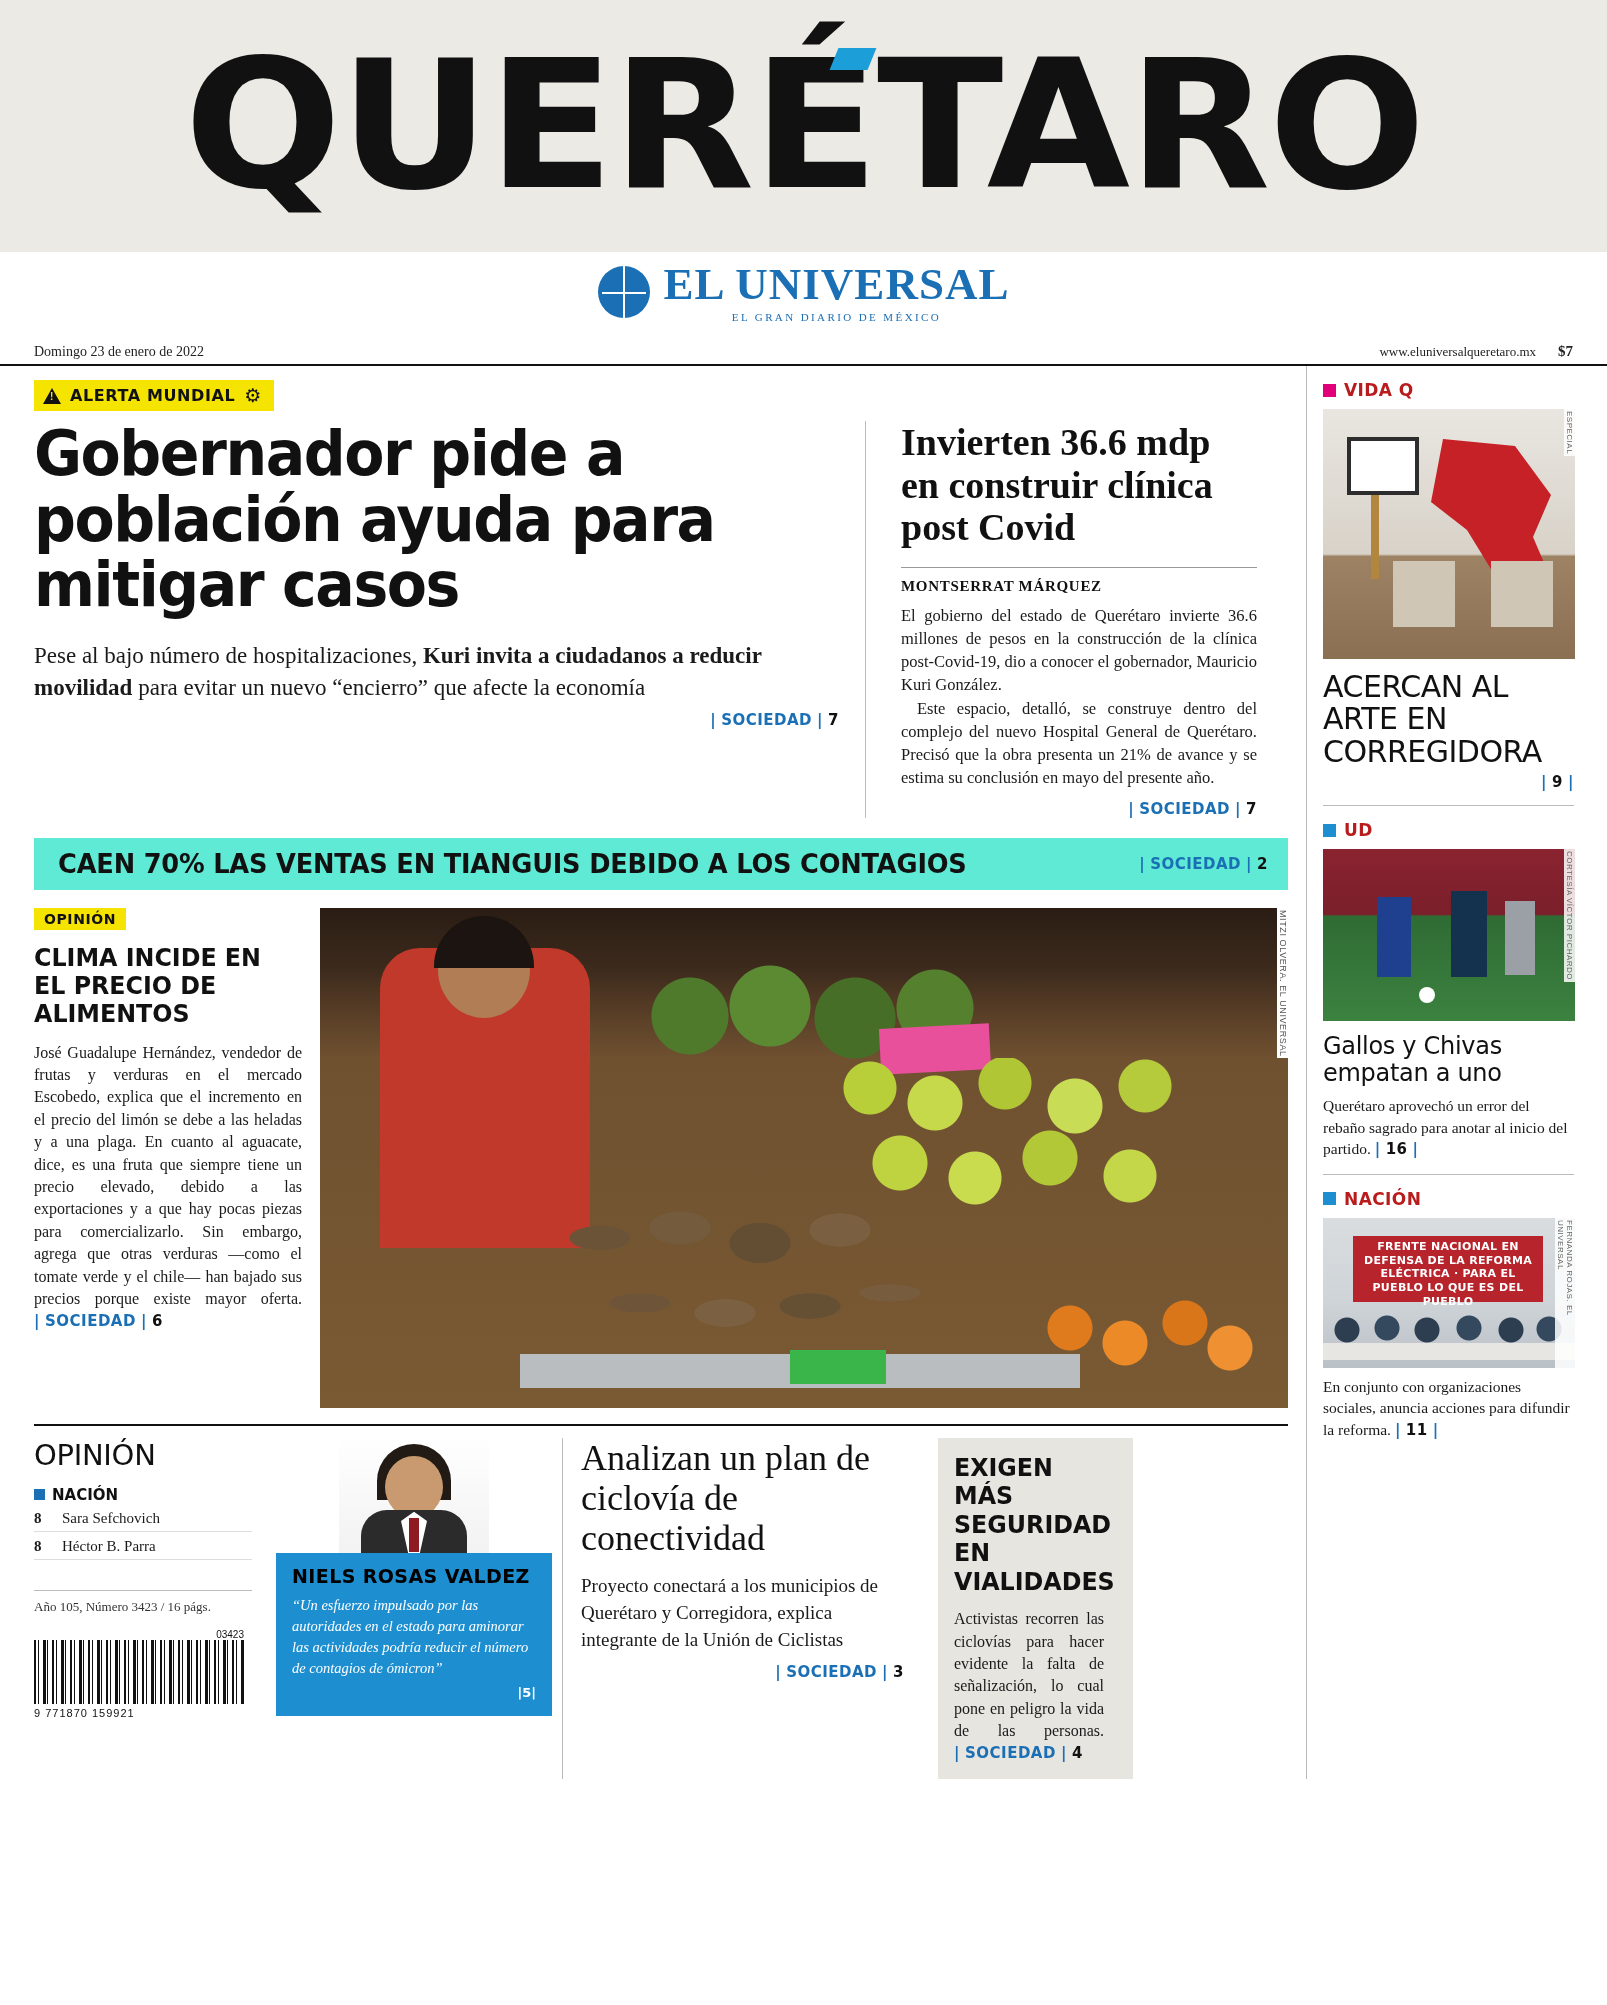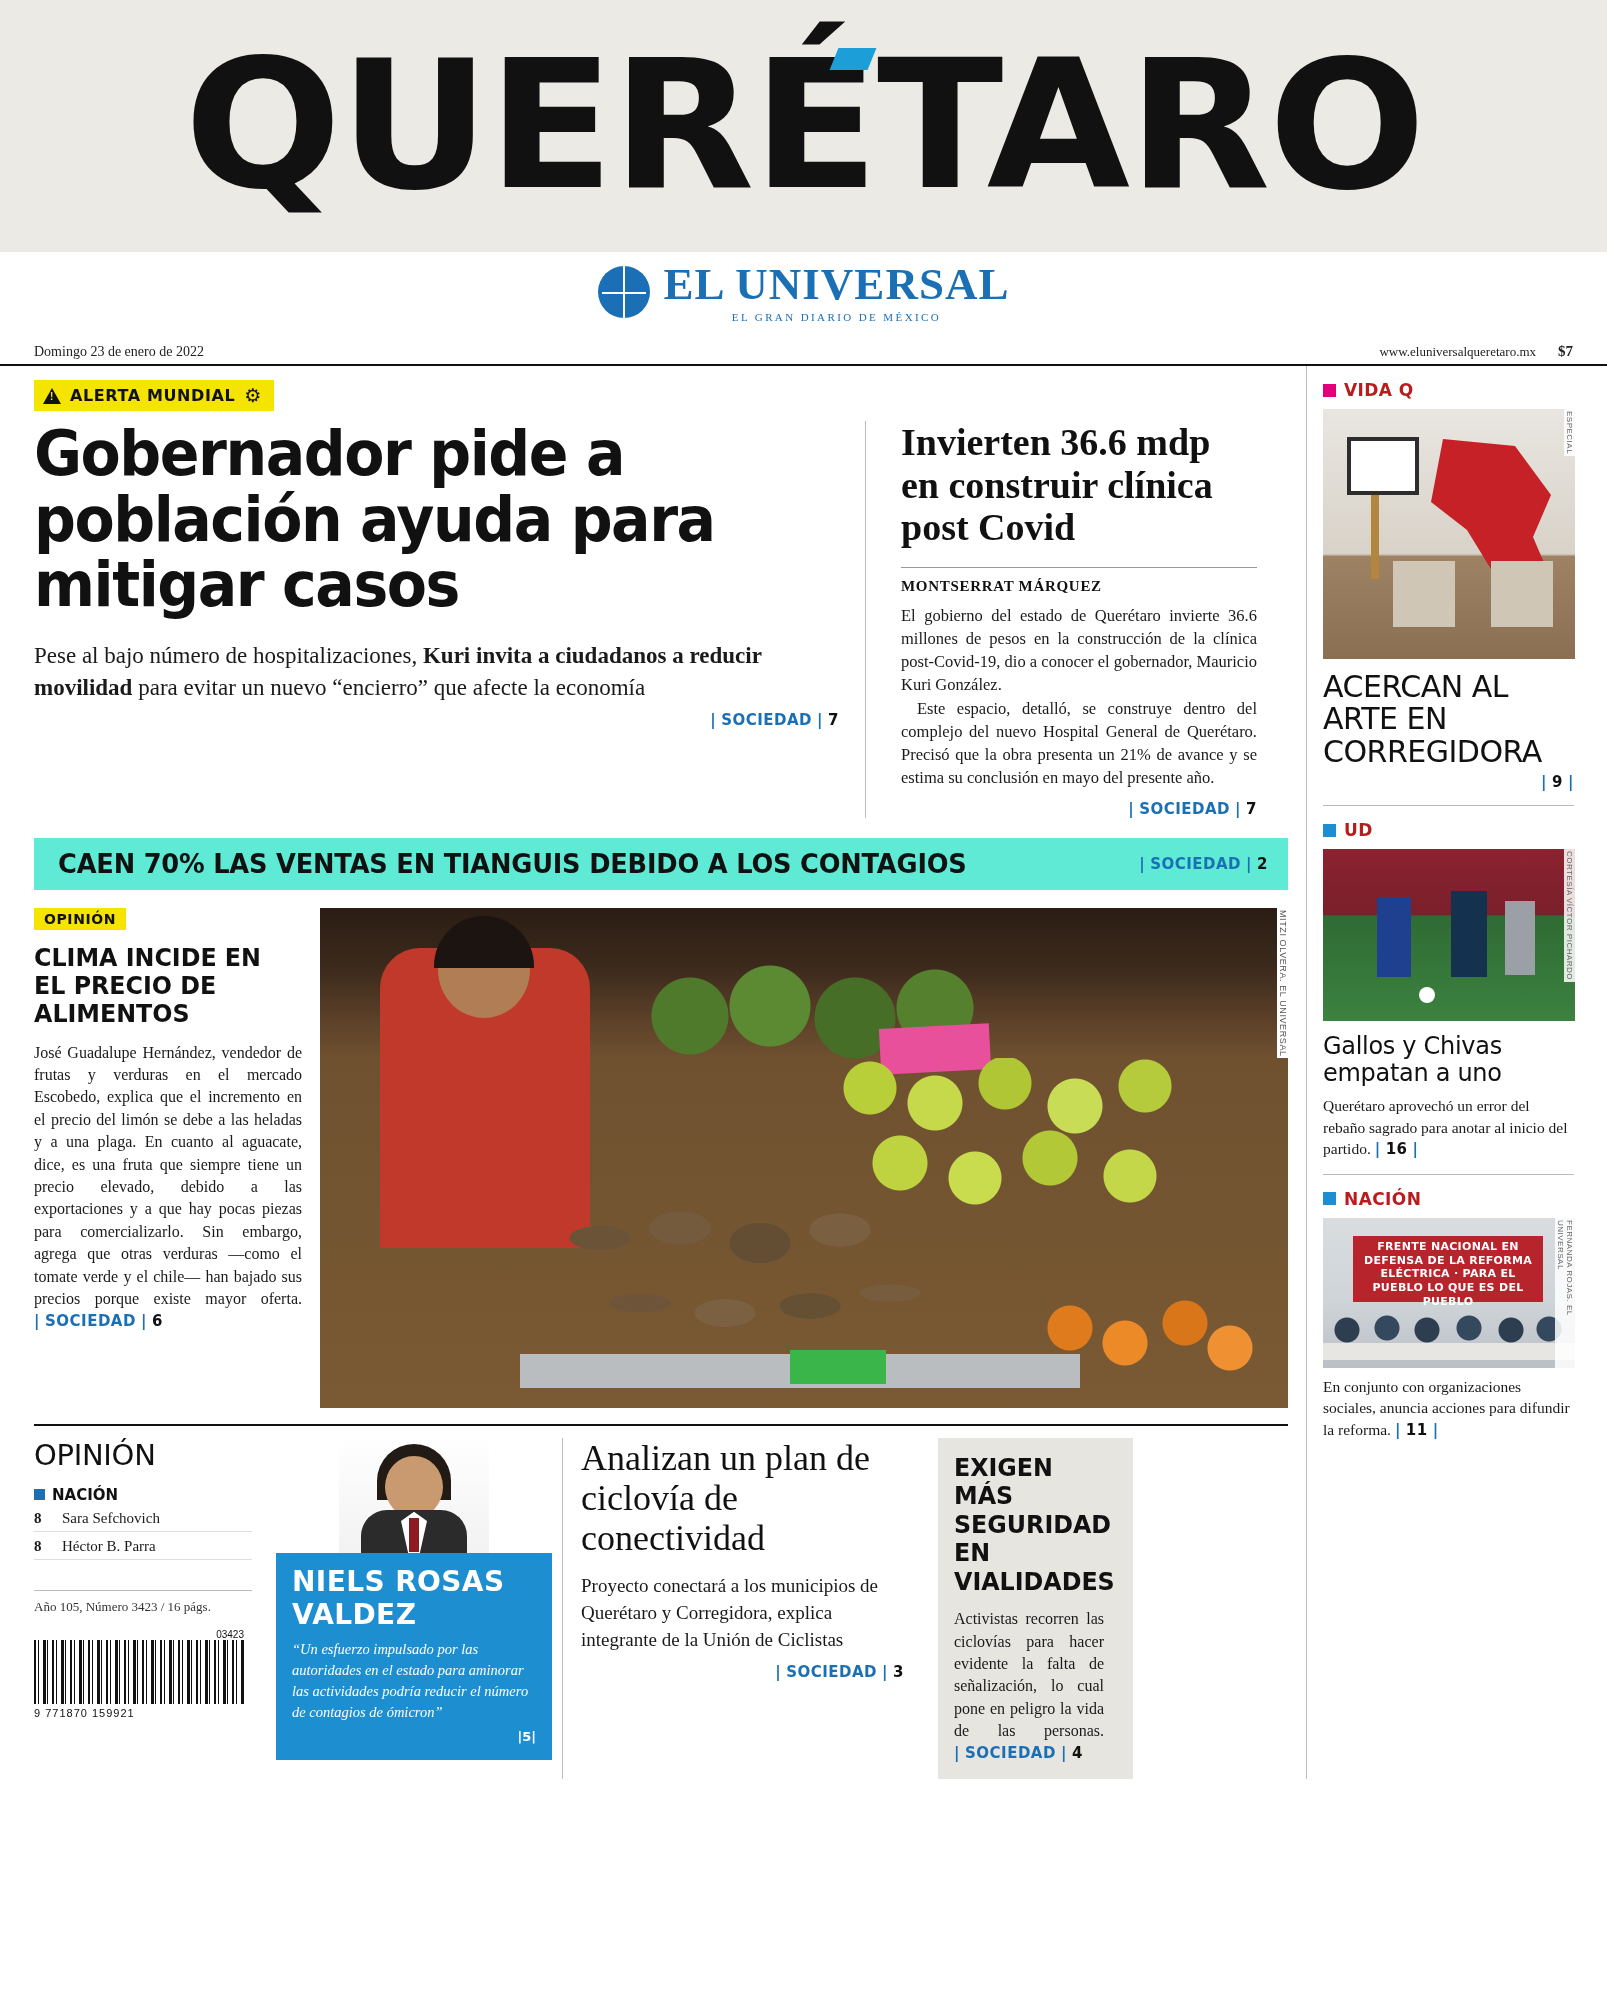--- a/index.html
+++ b/index.html
@@ -364,22 +364,22 @@
     position: relative;
   }
   .columnist-card {
     background: #1d8fd1;
     padding: 12px 16px 16px 16px;
     margin-top: 0;
   }
   .columnist-name {
     font-family: "DejaVu Sans", sans-serif;
     font-weight: 700;
-    font-size: 28px;
-    color: #ffffff;
+    font-size: 19px;
+    color: #000000;
     letter-spacing: 0.4px;
   }
   .columnist-quote {
     margin-top: 8px;
     font-family: "Liberation Serif", serif;
     font-style: italic;
     font-size: 14.5px;
     line-height: 1.45;
     color: #ffffff;
   }

